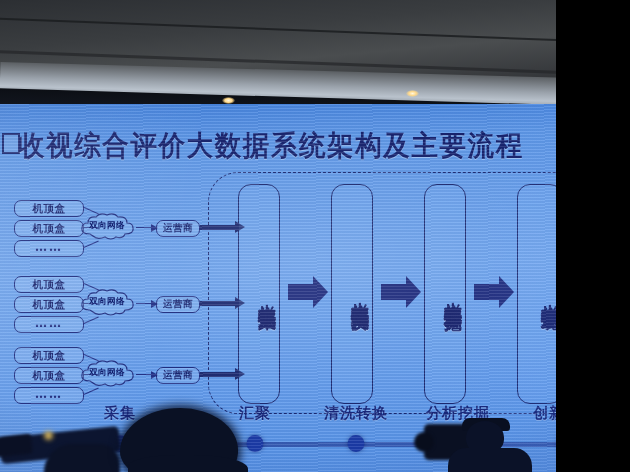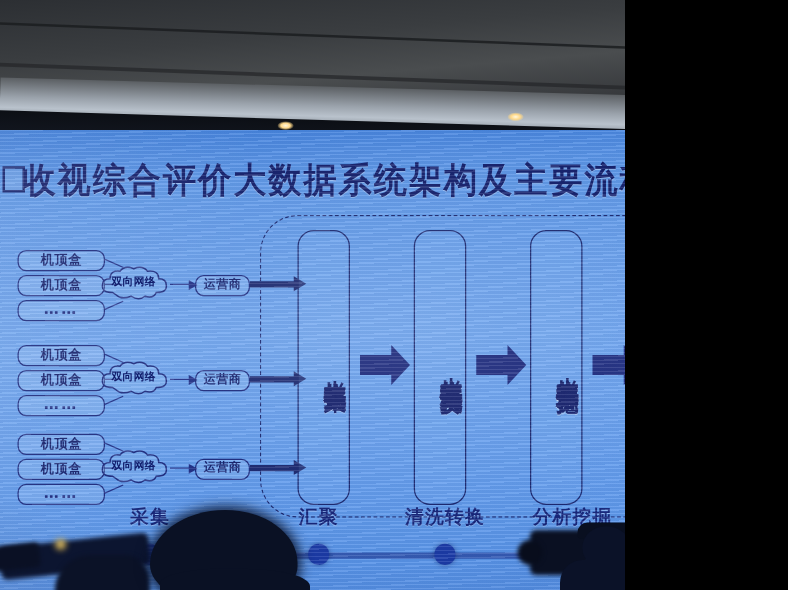--- a/index.html
+++ b/index.html
@@ -1,17 +1,17 @@
 <!DOCTYPE html>
 <html><head>
 <meta charset="utf-8">
 <style>
   html,body{margin:0;padding:0;background:#000;}
   body{width:630px;height:472px;overflow:hidden;font-family:"DejaVu Sans","Liberation Sans",sans-serif;}
-  #stage{position:relative;width:500px;height:472px;overflow:hidden;background:#14532d;}
+  #stage{position:relative;width:556px;height:472px;overflow:hidden;background:#14532d;}
 
   
   .ceiling{position:absolute;left:0;top:0;width:630px;height:86px;
     background:linear-gradient(175deg,#2c2f33 0%,#3a3d40 35%,#4a4d4f 60%,#2b2d31 100%);}
   .ceiling-seam{position:absolute;left:-20px;top:30px;width:680px;height:2px;background:#1b1d20;
     transform:rotate(2.2deg);opacity:.85;}
   .ceiling-seam2{position:absolute;left:-20px;top:62px;width:680px;height:3px;background:#232528;
     transform:rotate(2.1deg);opacity:.7;}
   .screen-top-strip{position:absolute;left:0;top:62px;width:630px;height:34px;
     background:linear-gradient(180deg,#5b5f63 0%,#9aa2ab 45%,#b9c2cc 70%,#7e868f 100%);

